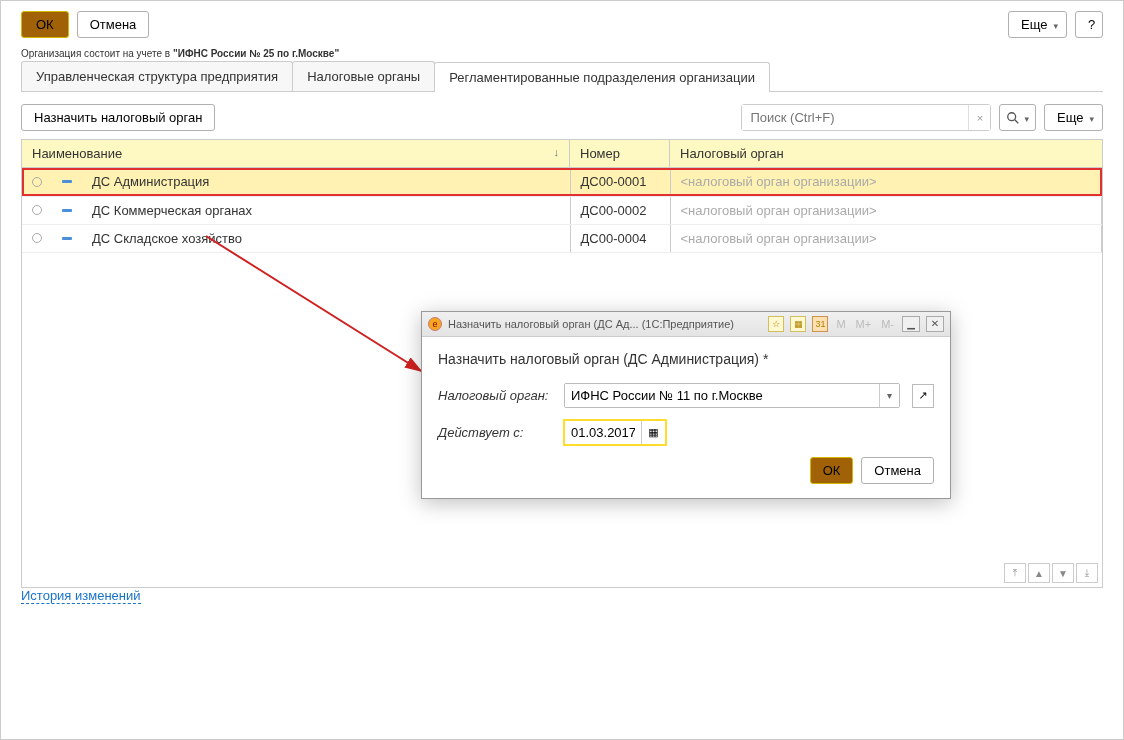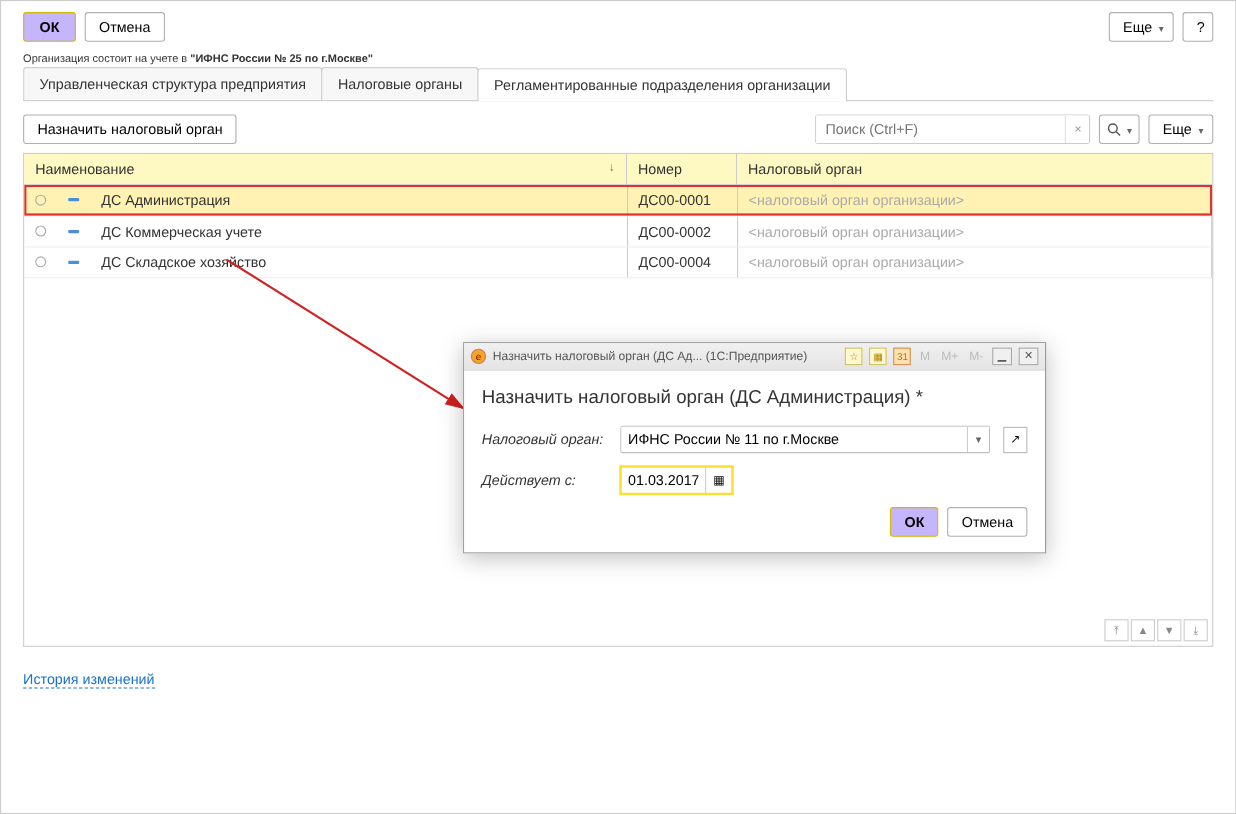--- a/index.html
+++ b/index.html
@@ -1,21 +1,21 @@
 <!DOCTYPE html>
 <html><head>
 <meta charset="utf-8">
 <style>
 * { box-sizing: border-box; margin: 0; padding: 0; }
 body { font-family: Arial, sans-serif; font-size: 13px; color: #333; background: #fff; }
 .window { width: 1124px; height: 740px; border: 1px solid #ccc; position: relative; padding: 10px 20px; }
 .page-title { font-size: 19px; color: #444; margin: 8px 0 14px 0; }
 .toolbar { display: flex; align-items: center; gap: 8px; margin-bottom: 10px; }
 .btn { border: 1px solid #b0b0b0; background: #fff; border-radius: 3px; padding: 5px 12px; cursor: pointer; font-size: 13px; }
-.btn-primary { background: #c4b5fd; border-color: #d4b800; font-weight: bold; padding: 5px 14px; }
+.btn-primary { background: #a16207; border-color: #d4b800; font-weight: normal; padding: 5px 14px; }
 .btn-primary.small { padding: 4px 12px; }
 .spacer { flex: 1; }
 .dropdown-btn { padding: 5px 8px 5px 12px; display: inline-flex; align-items: center; gap: 4px; }
 .caret::after { content: "▾"; font-size: 9px; color: #666; margin-left: 2px; }
 .help-btn { width: 28px; text-align: center; }
 .status-line { font-size: 10px; margin-bottom: 2px; }
 .status-line b { font-weight: bold; }
 .tabs { display: flex; border-bottom: 1px solid #ccc; margin-bottom: 12px; }
 .tab { border: 1px solid #ccc; border-bottom: none; padding: 7px 14px; font-size: 13px; background: #f7f7f7; margin-right: -1px; cursor: pointer; border-radius: 3px 3px 0 0; }
 .tab.active { background: #fff; position: relative; top: 1px; }
@@ -33,33 +33,33 @@
 .circle-icon { width: 10px; height: 10px; border: 1px solid #aaa; border-radius: 50%; display: inline-block; }
 .dash-icon { width: 10px; height: 3px; background: #4a90d9; display: inline-block; border-radius: 1px; }
 .placeholder-text { color: #aaa; }
 .table-body-area { border: 1px solid #ccc; border-top: none; height: 420px; position: relative; overflow: hidden; }
 .inner-table { width: 100%; border-collapse: collapse; }
 .inner-table td { border-bottom: 1px solid #eee; border-right: 1px solid #ccc; padding: 6px 10px; font-size: 13px; vertical-align: middle; height: 28px; }
 .col-name { width: 548px; }
 .col-num { width: 100px; }
 .nav-buttons { position: absolute; right: 4px; bottom: 4px; display: flex; gap: 2px; }
 .nav-buttons button { width: 22px; height: 20px; border: 1px solid #ccc; background: #fff; font-size: 10px; color: #888; cursor: pointer; }
-.history-link { color: #1a73c7; text-decoration: none; border-bottom: 1px dashed #1a73c7; margin-top: 22px; display: inline-block; font-size: 13px; }
+.history-link { color: #1a73c7; text-decoration: none; border-bottom: 1px dashed #1a73c7; margin-top: 0; display: inline-block; font-size: 13px; }
 
 
 .dialog { position: absolute; top: 310px; left: 420px; width: 530px; border: 1px solid #999; background: #f9f9f9; box-shadow: 0 4px 20px rgba(0,0,0,0.25); }
 .dialog-titlebar { background: linear-gradient(#f0f0f0,#e4e4e4); padding: 4px 6px; display: flex; align-items: center; gap: 6px; font-size: 11px; color: #555; border-bottom: 1px solid #ccc; }
 .dialog-icon { width: 14px; height: 14px; background: #f5a623; border-radius: 50%; border: 1px solid #c77; font-size: 9px; display: inline-flex; align-items: center; justify-content: center; color: #800; }
 .dialog-titlebar .spacer { flex: 1; }
 .tb-icon { width: 16px; height: 16px; border: 1px solid #d0c060; background: #fff8d0; display: inline-block; font-size: 9px; text-align: center; line-height: 14px; color: #b08000; }
 .tb-icon.cal { background: #ffe0b0; border-color: #d09050; }
 .tb-text { color: #bbb; font-size: 11px; padding: 0 2px; }
 .win-btn { width: 18px; height: 16px; border: 1px solid #aaa; background: #f0f0f0; font-size: 10px; text-align: center; line-height: 14px; cursor: pointer; }
 .dialog-body { padding: 14px 16px; background: #fff; }
-.dialog-heading { font-size: 17px; color: #333; margin-bottom: 16px; }
+.dialog-heading { font-size: 14px; color: #333; margin-bottom: 16px; }
 .form-row { display: flex; align-items: center; margin-bottom: 12px; gap: 8px; }
 .form-label { width: 118px; font-size: 13px; font-style: italic; }
 .field-wrap { display: flex; border: 1px solid #bbb; border-radius: 2px; flex: 1; }
 .field-wrap input { border: none; padding: 4px 6px; flex: 1; font-size: 13px; outline: none; }
 .field-btn { width: 20px; border: none; border-left: 1px solid #ccc; background: #fff; cursor: pointer; font-size: 10px; color: #666; }
 .ext-btn { width: 22px; height: 24px; border: 1px solid #bbb; background: #fff; margin-left: 4px; cursor: pointer; font-size: 11px; }
 .date-wrap { display: flex; border: 1px solid #d4b800; background: #fff; outline: 2px solid #ffdd2d; outline-offset: -1px; }
 .date-wrap input { border: none; padding: 4px 6px; width: 76px; font-size: 13px; outline: none; }
 .cal-btn { width: 24px; border: none; border-left: 1px solid #ccc; background: #fff; cursor: pointer; font-size: 11px; }
 .dialog-footer { display: flex; justify-content: flex-end; gap: 8px; margin-top: 4px; }
@@ -135,21 +135,21 @@
               </div>
             </td>
         <td class="col-num">ДС00-0001</td>
         <td class="placeholder-text">&lt;налоговый орган организации&gt;</td>
       </tr>
       <tr>
         <td class="col-name">
               <div class="name-cell">
                 <span class="circle-icon"></span>
                 <span class="dash-icon"></span>
-                <span>ДС Коммерческая учете</span>
+                <span>ДС Коммерческая органах</span>
               </div>
             </td>
         <td class="col-num">ДС00-0002</td>
         <td class="placeholder-text">&lt;налоговый орган организации&gt;</td>
       </tr>
       <tr>
         <td class="col-name">
               <div class="name-cell">
                 <span class="circle-icon"></span>
                 <span class="dash-icon"></span>

